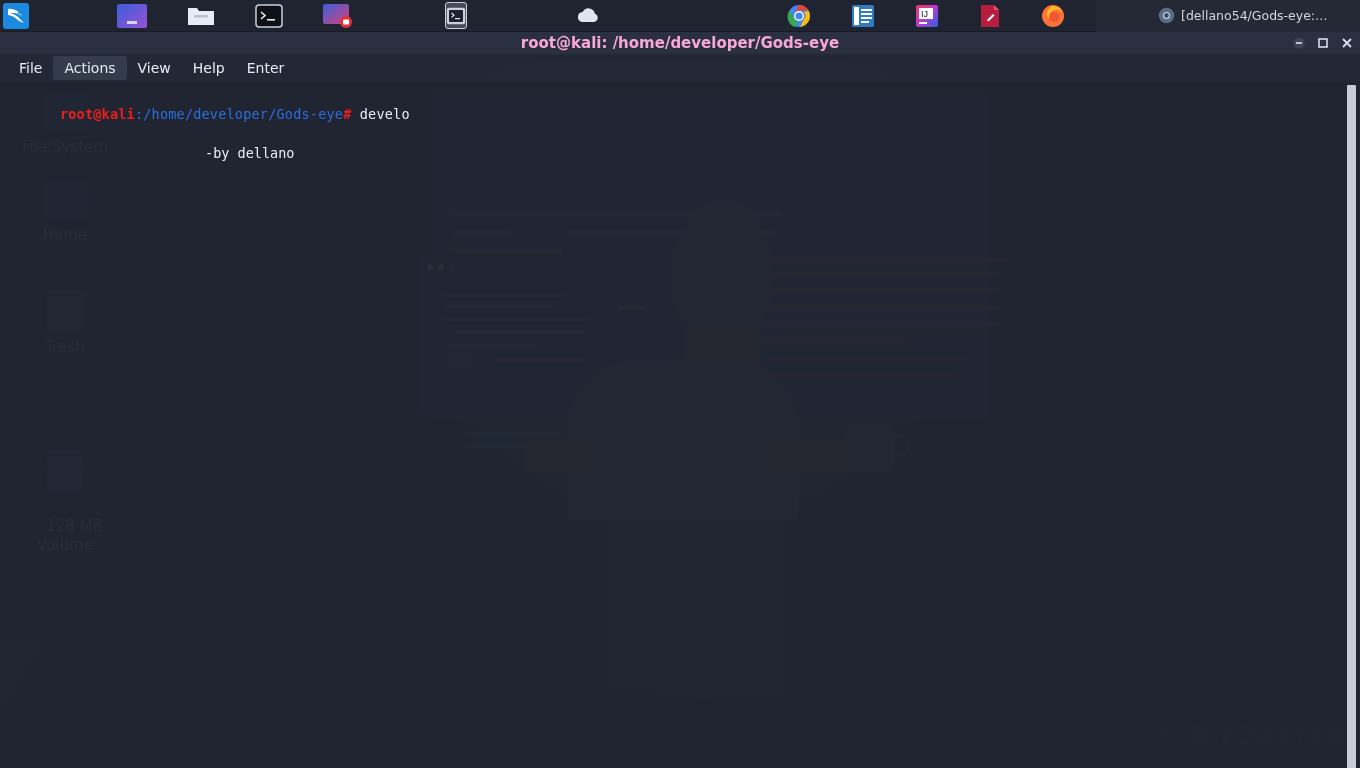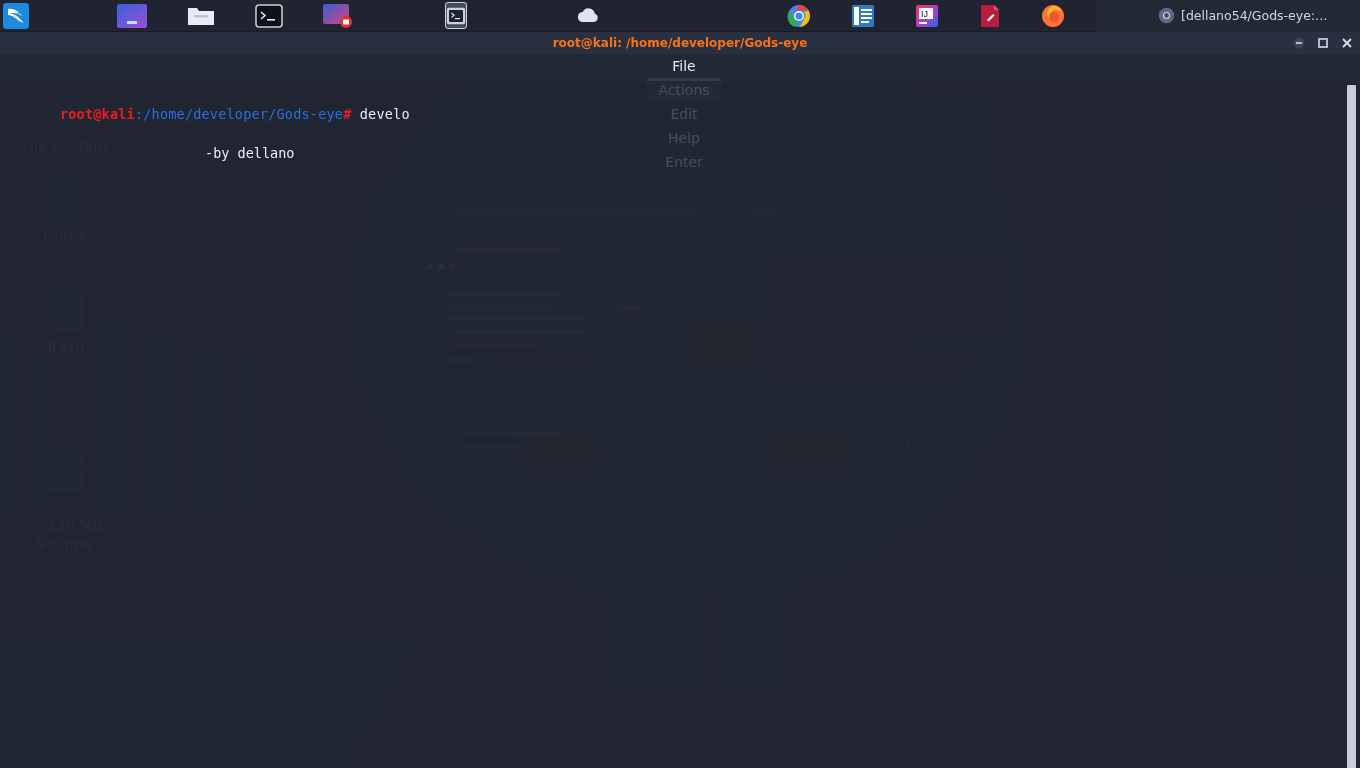--- a/index.html
+++ b/index.html
@@ -52,30 +52,30 @@
   .launch{width:30px;height:30px;display:flex;align-items:center;justify-content:center;
           position:relative;margin:0 2px;border-radius:3px;}
   .launch.boxed{border:1.5px solid #c7cfdd;background:#454d5c;width:44px;height:27px;}
 
   
   #term{
     position:absolute;left:0;top:32px;width:1360px;height:736px;
     display:flex;flex-direction:column;
   }
   #titlebar{
-    height:22px;background:#2a3040;color:#f97316;
+    height:22px;background:#2a3040;color:#f9a8d4;
     display:flex;align-items:center;position:relative;
-    font-size:12px;
+    font-size:15px;
   }
   #titlebar .ttext{position:absolute;left:0;right:0;text-align:center;font-weight:bold;}
   #wbtns{position:absolute;right:6px;display:flex;gap:10px;align-items:center;}
   .wbtn{width:14px;height:14px;display:flex;align-items:center;justify-content:center;
         color:#d8deea;}
   #menubar{height:27px;display:flex;align-items:center;padding-left:8px;
-    font-size:14px;color:#e7ebf3;background:rgba(34,40,54,0.55);flex-direction:column;}
+    font-size:14px;color:#e7ebf3;background:rgba(34,40,54,0.55);}
   .menu{padding:4px 11px;border-radius:2px;}
   .menu.hover{background:#343c4c;}
   #screen{
     flex:1;position:relative;
     background:rgba(31,36,49,0.80);
     font-family:"DejaVu Sans Mono", monospace;
     font-size:13.5px; line-height:18px;
     color:#dfe4ee;
     padding:6px 10px 0 10px;
     overflow:hidden;
@@ -430,21 +430,21 @@
         <svg width="12" height="12" viewBox="0 0 12 12">
             <path d="M2 2 L10 10 M10 2 L2 10" stroke="#d8deea" stroke-width="1.8"></path>
           </svg>
       </span>
     </div>
   </div>
 
   <div id="menubar">
     <span class="menu">File</span>
     <span class="menu hover">Actions</span>
-    <span class="menu">Edit</span>
+    <span class="menu">View</span>
     <span class="menu">Help</span>
     <span class="menu">Enter</span>
   </div>
 
   <div id="screen">
     <div class="prompt-line">
       <span class="c-red">root@kali</span><span class="c-blue">:/home/developer/Gods-eye</span><span class="c-red"># </span><span class="c-white">develo</span>
     </div>
 
     <div id="byline">                        -by dellano</div>

